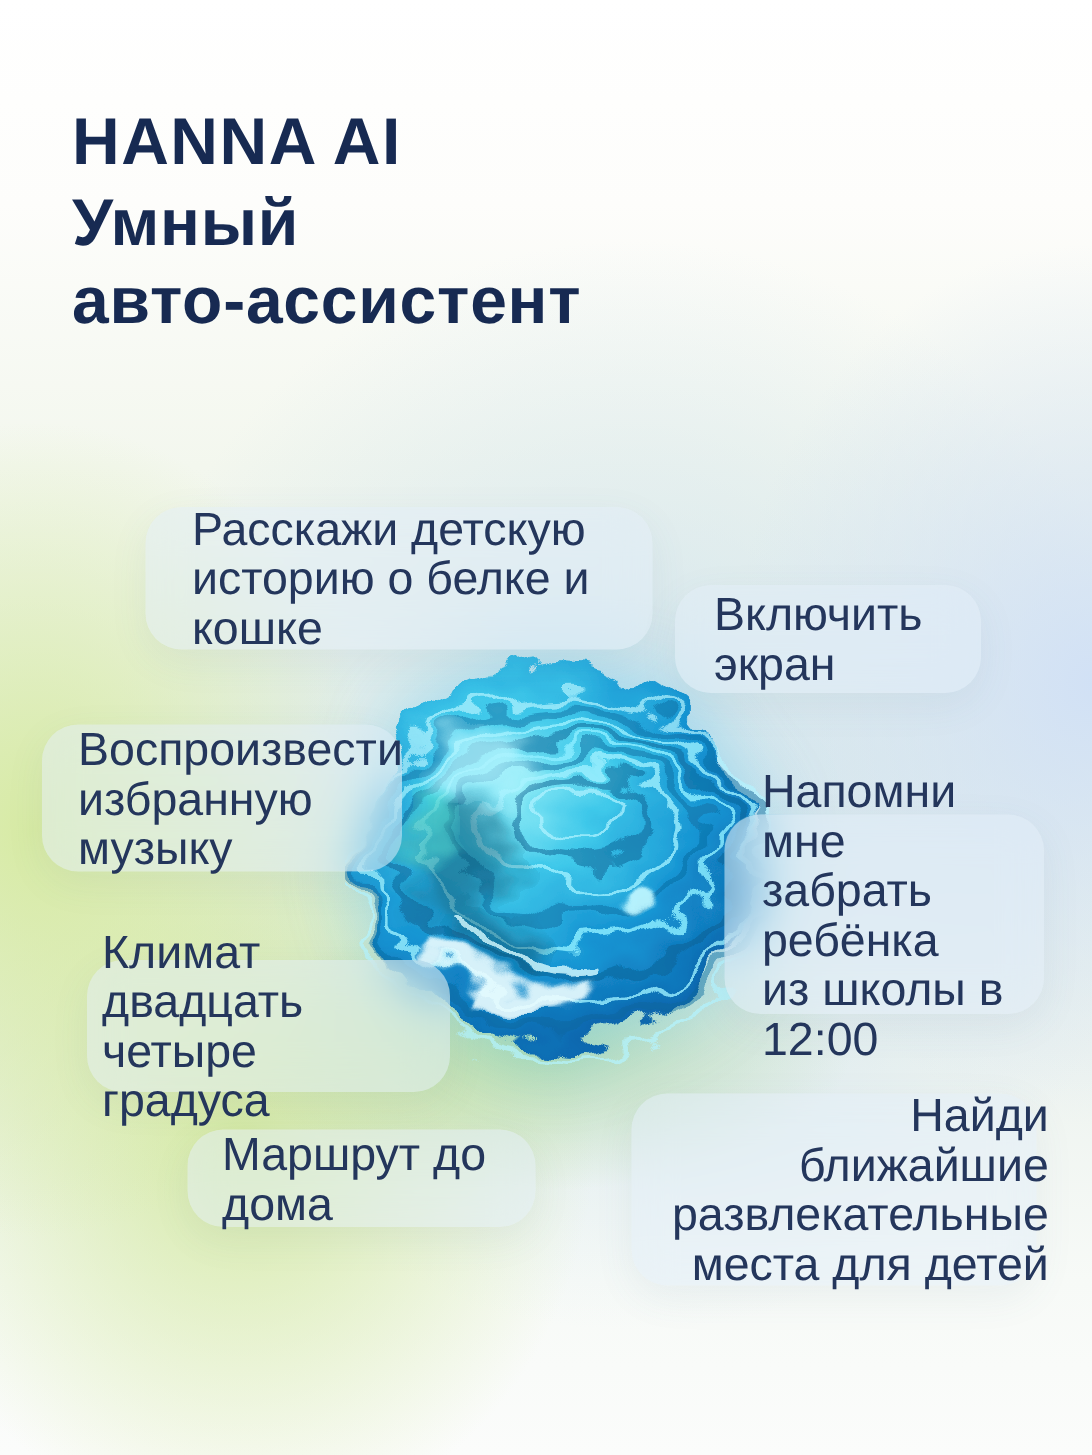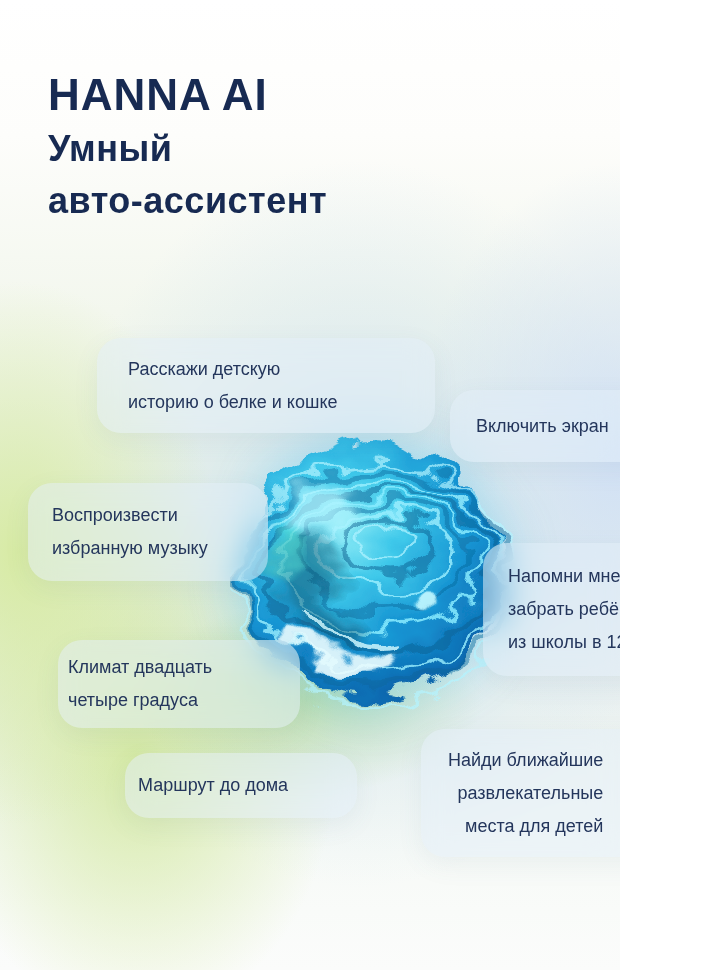--- a/index.html
+++ b/index.html
@@ -2,41 +2,41 @@
 <html lang="ru"><head>
 <meta charset="utf-8">
 <style>
   html,body{margin:0;padding:0;}
   body{
     font-family:"Liberation Sans","DejaVu Sans",sans-serif;
     background:#ffffff;
   }
   .canvas{
     position:relative;
-    width:620px;height:970px;
+    width:728px;height:970px;
     overflow:hidden;
     background:
       radial-gradient(40% 14% at 50% 72%, rgba(150,205,110,0.45) 0%, rgba(150,205,110,0) 70%),
       radial-gradient(46% 40% at 3% 57%,  rgba(214,234,160,0.95) 0%, rgba(214,234,160,0) 70%),
       radial-gradient(50% 42% at 22% 78%, rgba(208,231,152,0.85) 0%, rgba(208,231,152,0) 65%),
       radial-gradient(46% 42% at 100% 47%,rgba(208,224,246,0.95) 0%, rgba(208,224,246,0) 72%),
       radial-gradient(64% 50% at 58% 54%, rgba(205,226,240,0.85) 0%, rgba(205,226,240,0) 75%),
       linear-gradient(180deg,#ffffff 0%,#fdfdfb 14%,#f3f7ee 32%,#eaf2e7 52%,#edf3ef 72%,#f7faf7 88%,#fbfcfb 100%);
   }
 
   
   .title-block{
     position:absolute;left:48px;top:70px;z-index:3;
     color:#172a52;
   }
   .title-block h1{
     margin:0;font-size:44px;font-weight:700;line-height:50px;letter-spacing:1px;
   }
   .title-block h2{
-    margin:3px 0 4px;font-size:36px;font-weight:700;line-height:52px;letter-spacing:0.5px;
+    margin:3px 0 4px;font-size:44px;font-weight:700;line-height:52px;letter-spacing:0.5px;
     white-space:pre-line;
   }
 
   
   .orb{
     position:absolute;left:230px;top:428px;width:284px;height:284px;z-index:1;
   }
   .orb svg{
     width:100%;height:100%;
     filter:drop-shadow(0 0 26px rgba(47,186,235,0.38));
@@ -47,30 +47,30 @@
     position:absolute;z-index:2;
     display:flex;align-items:center;
     box-sizing:border-box;
     padding:0 26px;
     background:rgba(226,238,247,0.52);
     border-radius:24px;
     -webkit-backdrop-filter:blur(14px) saturate(1.08);
     backdrop-filter:blur(14px) saturate(1.08);
     box-shadow:0 8px 26px rgba(80,110,140,0.08);
     color:#24365c;
-    font-size:18px;line-height:33px;font-weight:500;
+    font-size:31px;line-height:33px;font-weight:500;
     white-space:pre-line;
     cursor:pointer;
   }
   .b1{left:97px; top:338px;width:338px;height:95px; padding-left:31px;}
   .b2{left:450px;top:390px;width:204px;height:72px;}
   .b3{left:28px; top:483px;width:240px;height:98px; padding-left:24px;}
   .b4{left:483px;top:543px;width:213px;height:133px;padding-left:25px;}
   .b5{left:58px; top:640px;width:242px;height:88px; padding-left:10px;}
-  .b6{left:125px;top:753px;width:232px;height:65px; padding-left:13px;align-items:center;}
+  .b6{left:125px;top:753px;width:232px;height:65px; padding-left:23px;align-items:center;}
   .b7{left:421px;top:729px;width:270px;height:128px;padding-left:27px;text-align:right;}
 </style>
 </head>
 <body>
 
 <div class="canvas">
 
   <div class="title-block">
     <h1>HANNA AI</h1>
     <h2>Умный

